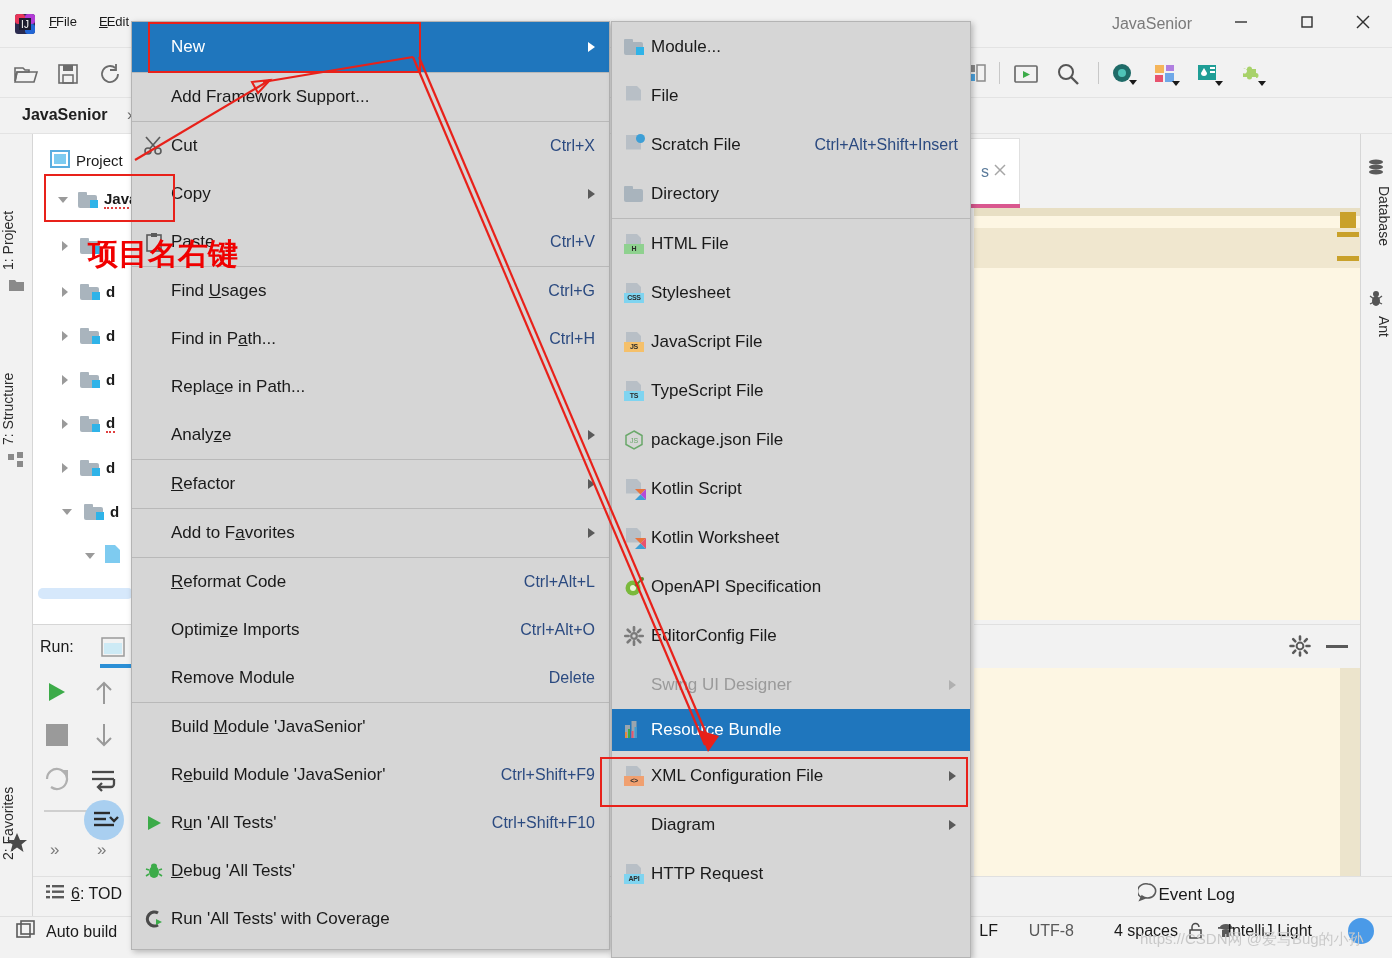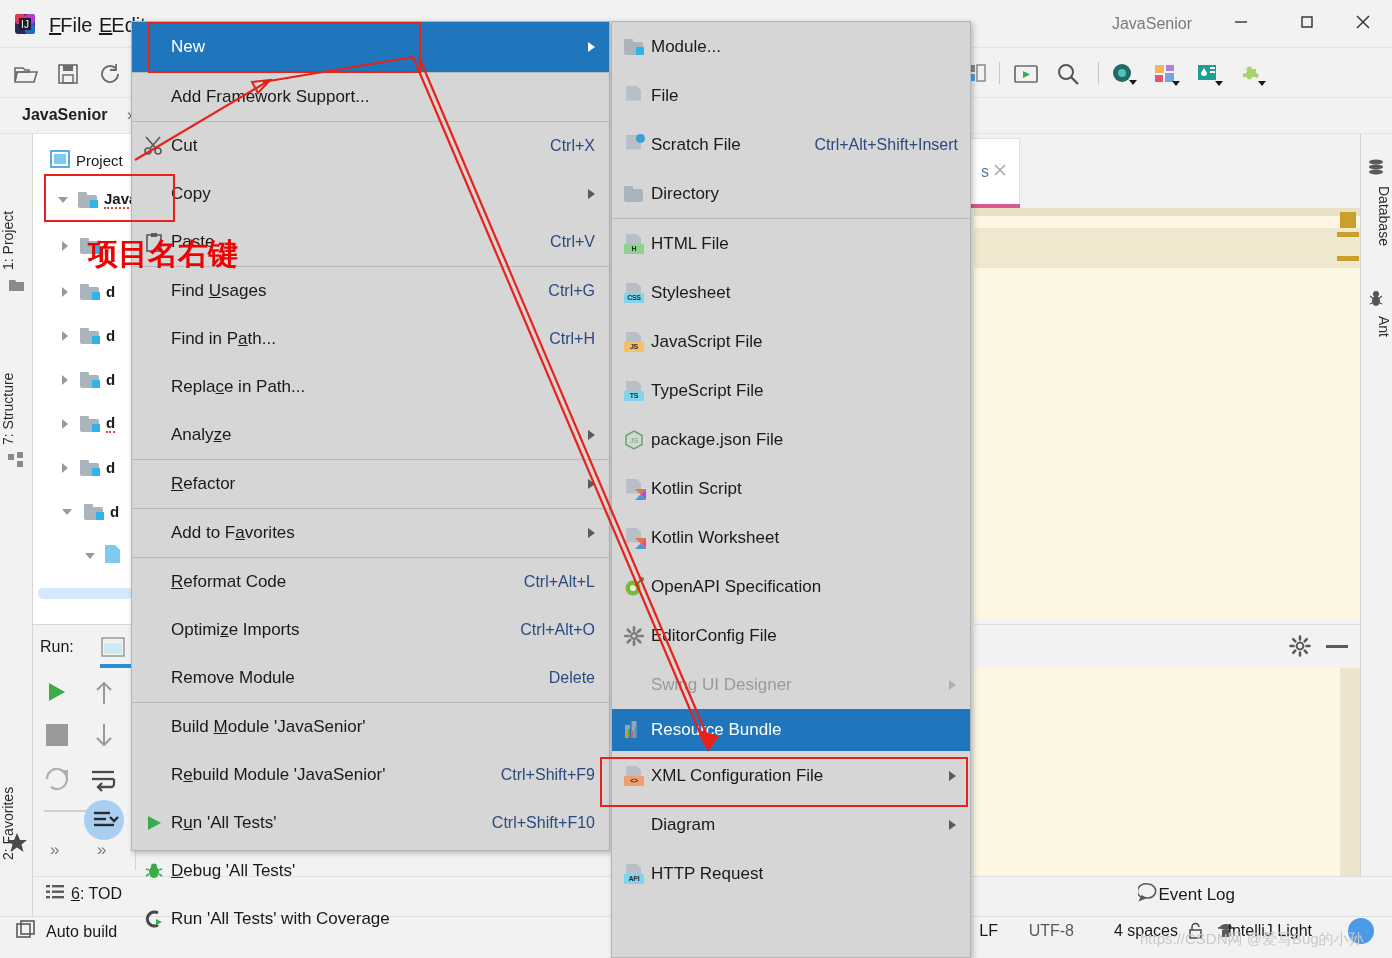--- a/index.html
+++ b/index.html
@@ -14,21 +14,21 @@
 
   
   .titlebar {
     position: absolute; left: 0; top: 0; width: 1392px; height: 48px;
     background: #f2f2f2; border-bottom: 1px solid #e3e3e3;
   }
   .ij-logo {
     position: absolute; left: 13px; top: 12px; width: 24px; height: 24px;
   }
   .menu-item-top {
-    position: absolute; top: 14px; font-size: 20px; color: #1a1a1a;
+    position: absolute; top: 14px; font-size: 13px; color: #1a1a1a;
   }
   .menu-item-top u { text-decoration: underline; }
   .win-title {
     position: absolute; right: 200px; top: 15px; font-size: 16px; color: #7a7a7a;
     white-space: nowrap;
   }
   .win-btn {
     position: absolute; top: 0; width: 46px; height: 44px;
     display: flex; align-items: center; justify-content: center;
     color: #303030;
@@ -127,21 +127,21 @@
     background:#f2f2f2; border-left:1px solid #d6d6d6;
   }
 
   
   .cmenu {
     position: absolute;
     background: #d6d6d6;
     border: 1px solid #b4b4b4;
     box-shadow: 2px 2px 6px rgba(0,0,0,.25);
   }
-  #main-menu { left:131px; top:21px; width:479px; height:830px; }
+  #main-menu { left:131px; top:21px; width:479px; height:929px; }
   #sub-menu  { left:611px; top:21px; width:360px; height:937px; }
   .mi {
     position: relative; height: 48px;
     display: flex; align-items: center;
     font-size: 17px; color: #1a1a1a; cursor: default;
   }
   .mi .mi-ico { position:absolute; left:11px; width:22px; height:22px; display:flex;align-items:center;justify-content:center; }
   .mi .mi-label { position:absolute; left:39px; white-space:nowrap; }
   .mi .mi-accel { position:absolute; right:14px; font-size:16px; color:#2b4a80; white-space:nowrap;}
   .mi .mi-arrow {

